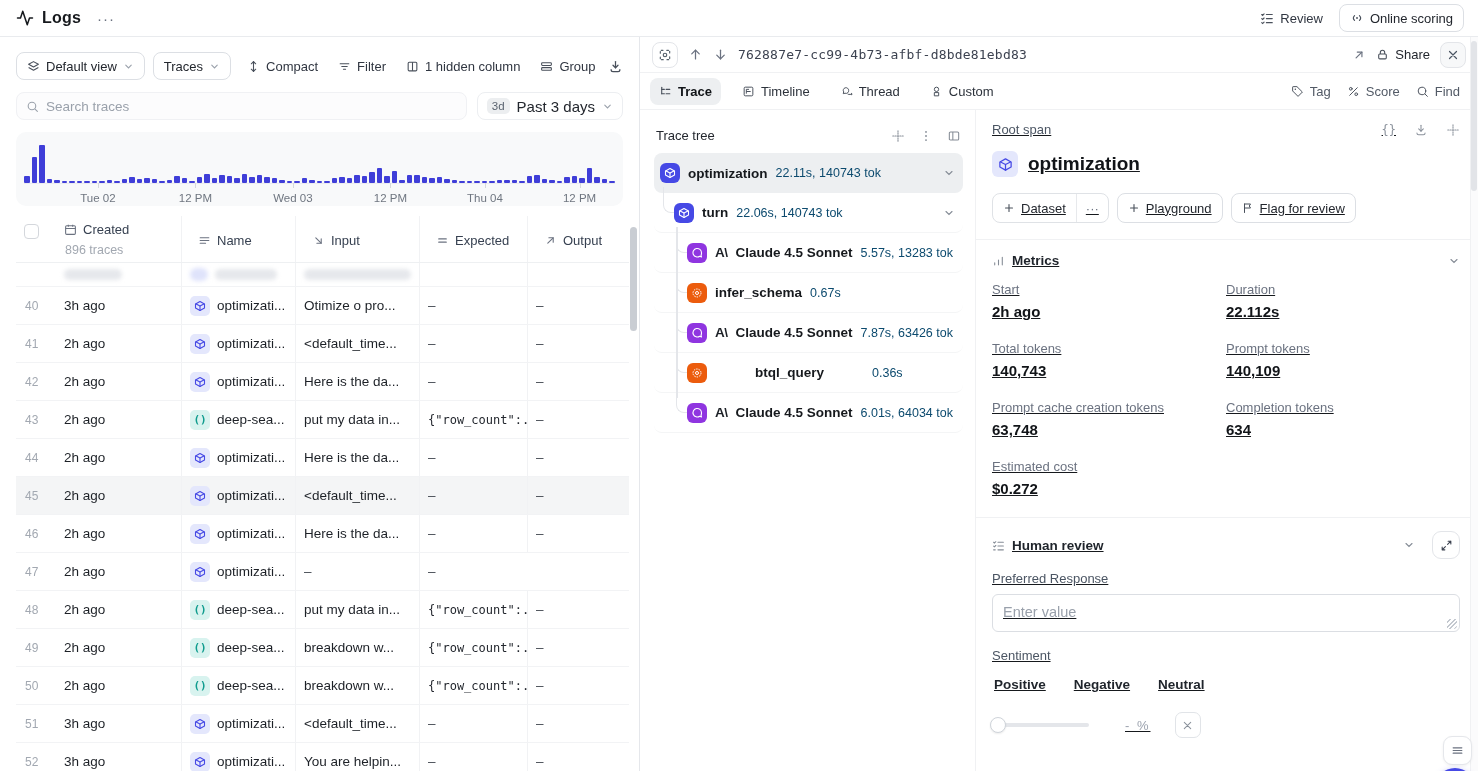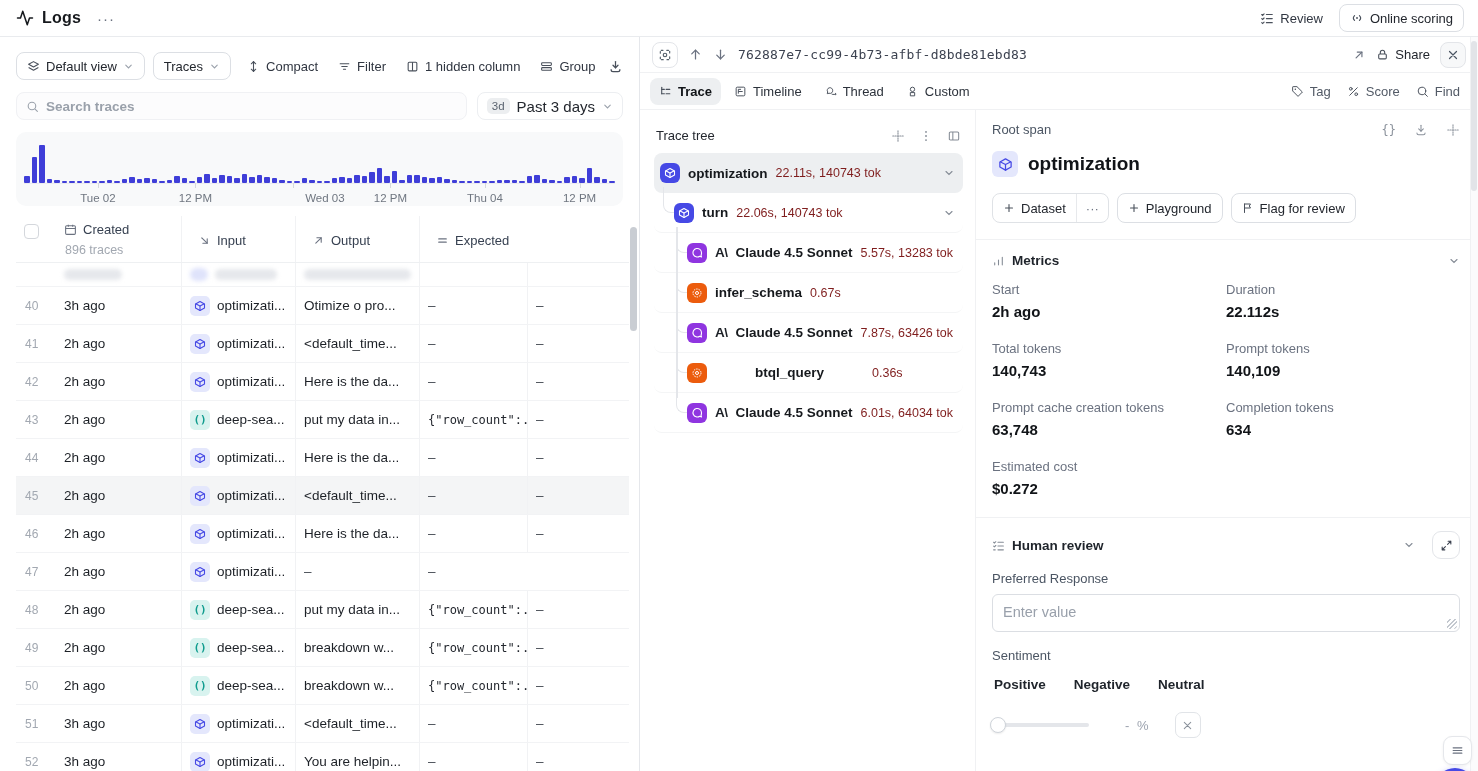--- a/index.html
+++ b/index.html
@@ -28,21 +28,21 @@
   
   .lp-toolbar { display:flex; align-items:center; gap:4px; padding:15px 16px 8px 16px; }
   .lp-toolbar .outline-btn { margin-right:4px; }
   .chev { color:#9aa1ab; }
   .dl-btn { margin-left:auto; color:#303641; }
 
   .lp-search-row { display:flex; align-items:center; gap:10px; padding:4px 16px 0 16px; }
   .search-box { flex:1; height:28px; display:flex; align-items:center; gap:7px; padding:0 9px;
     border:1px solid #f0f1f4; background:#fcfcfd; border-radius:8px; color:#9aa1ab; }
   .search-box input { border:none; outline:none; background:transparent; font-size:13.5px; width:100%;
-    font-family:inherit; color:#16191d;font-weight:bold; }
+    font-family:inherit; color:#16191d; }
   .search-box input::placeholder { color:#9aa1ab; }
   .range-btn { height:28px; display:flex; align-items:center; gap:7px; padding:0 9px;
     border:1px solid #eceef1; border-radius:8px; background:#fff; cursor:pointer; }
   .range-badge { background:#eceef0; color:#5b6470; border-radius:5px; padding:2px 5px; font-size:11.5px; }
   .range-label { font-size:15px; color:#23272e; }
 
   
   .hist { margin:12px 16px 10px 16px; background:#f8f9fa; border-radius:10px; height:74px; position:relative;
     padding:6px 8px 22px 8px; }
   .hist-bars { display:flex; align-items:flex-end; gap:2px; height:100%; border-bottom:1px solid #ececef; }
@@ -104,28 +104,28 @@
     padding-right:8px; cursor:pointer; }
   .tree-row.sel { background:#edeff1; }
   .tree-sep { border-bottom:1px solid #f4f5f6; }
   .nicon { width:20px; height:20px; border-radius:6px; display:flex; align-items:center; justify-content:center;
     color:#fff; flex:none; position:relative; z-index:1; }
   .nicon.span { background:#4649e5; }
   .nicon.llm { background:#8f35e0; }
   .nicon.tool { background:#ec5c0d; }
   .nbrand { font-weight:700; color:#1d2127; font-size:13.5px; letter-spacing:-.5px; }
   .nname { font-weight:600; color:#16191d; font-size:13.5px; }
-  .nmeta { color:#7f1d1d; font-size:12.5px; }
+  .nmeta { color:#0c4a6e; font-size:12.5px; }
   .nchev { margin-left:auto; color:#858c96; }
   .elbow { position:absolute; width:11px; height:26px; border-left:1.5px solid #e4e6ea; border-bottom:1.5px solid #e4e6ea;
     border-bottom-left-radius:8px; top:-6px; }
   .vline { position:absolute; width:1.5px; background:#e4e6ea; top:-6px; bottom:-6px; }
 
   
-  .detail-col { flex:1; padding:12px 18px 0 16px; position:relative; min-width:0; }
+  .detail-col { flex:1; padding:12px 18px 0 16px; position:relative; min-width:0;text-decoration:underline; }
   .dsec-label { color:#4b5563; font-size:13px; display:flex; align-items:center; }
   .dsec-icons { margin-left:auto; display:flex; gap:18px; color:#8a919b; }
   .droot-title { display:flex; align-items:center; gap:10px; margin:14px 0 16px 0; }
   .droot-ic { width:26px; height:26px; border-radius:6px; background:#e4e7fc; color:#4649e5;
     display:flex; align-items:center; justify-content:center; }
   .droot-name { font-size:19px; font-weight:700; color:#111418; }
   .dbtn-row { display:flex; align-items:center; gap:8px; margin-bottom:16px; }
   .split-btn { display:inline-flex; height:30px; border:1px solid #dfe2e6; border-radius:8px; overflow:hidden; background:#fff;}
   .split-main { display:inline-flex; align-items:center; gap:6px; padding:0 10px; cursor:pointer; font-size:13px; color:#23272e;}
   .split-more { display:inline-flex; align-items:center; padding:0 9px; border-left:1px solid #e7e9ec; cursor:pointer; color:#6b7280;}
@@ -369,21 +369,21 @@
           <div class="hist-bar" style="height: 15px;"></div>
           <div class="hist-bar" style="height: 6px;"></div>
           <div class="hist-bar" style="height: 4px;"></div>
           <div class="hist-bar" style="height: 2px;"></div>
         </div>
       <div class="hist-ticks" id="hist-ticks">
           <span class="hist-tick" style="left: 12.5%;">Tue 02</span>
           <span class="hist-mark" style="left: 12.5%;"></span>
           <span class="hist-tick" style="left: 29%;">12 PM</span>
           <span class="hist-mark" style="left: 29%;"></span>
-          <span class="hist-tick" style="left: 45.5%; margin-left: 32px;">Wed 03</span>
+          <span class="hist-tick" style="left: 45.5%;">Wed 03</span>
           <span class="hist-mark" style="left: 45.5%;"></span>
           <span class="hist-tick" style="left: 62%;">12 PM</span>
           <span class="hist-mark" style="left: 62%;"></span>
           <span class="hist-tick" style="left: 78%;">Thu 04</span>
           <span class="hist-mark" style="left: 78%;"></span>
           <span class="hist-tick" style="left: 94%;">12 PM</span>
           <span class="hist-mark" style="left: 94%;"></span>
         </div>
     </div>
 
@@ -400,47 +400,57 @@
                   <path d="M8 3v4M16 3v4M3 10h18"></path>
                 </svg>
               </span>
             <span>Created</span>
             </div>
           <div class="hcount">896 traces</div>
         </div>
         <div class="c">
             <div class="hlab" style="padding-left:8px;">
               <span class="ic">
+          <svg width="13" height="13" viewBox="0 0 24 24" fill="none" stroke="#6b7280" stroke-width="2" stroke-linecap="round">
+                  <path d="M4 7h16M4 12h16M4 17h10"></path>
+                </svg>
+              </span>
+          <span>Name</span>
+            </div>
+          </div>
+        <div class="c">
+            <div class="hlab" style="padding-left:8px;">
+              <span class="ic">
           <svg width="13" height="13" viewBox="0 0 24 24" fill="none" stroke="#6b7280" stroke-width="2" stroke-linecap="round" stroke-linejoin="round">
                   <path d="M7 7l10 10"></path>
                   <polyline points="17 9 17 17 9 17"></polyline>
                 </svg>
               </span>
           <span>Input</span>
+            </div>
+          </div>
+        <div class="c">
+            <div class="hlab" style="padding-left:8px;">
+              <span class="ic">
+          <svg width="13" height="13" viewBox="0 0 24 24" fill="none" stroke="#6b7280" stroke-width="2" stroke-linecap="round">
+                  <path d="M5 9h14M5 15h14"></path>
+                </svg>
+              </span>
+          <span>Expected</span>
             </div>
           </div>
         <div class="c">
             <div class="hlab" style="padding-left:8px;">
               <span class="ic">
           <svg width="13" height="13" viewBox="0 0 24 24" fill="none" stroke="#6b7280" stroke-width="2" stroke-linecap="round" stroke-linejoin="round">
                   <path d="M7 17L17 7"></path>
                   <polyline points="9 7 17 7 17 15"></polyline>
                 </svg>
               </span>
           <span>Output</span>
-            </div>
-          </div>
-        <div class="c">
-            <div class="hlab" style="padding-left:8px;">
-              <span class="ic">
-          <svg width="13" height="13" viewBox="0 0 24 24" fill="none" stroke="#6b7280" stroke-width="2" stroke-linecap="round">
-                  <path d="M5 9h14M5 15h14"></path>
-                </svg>
-              </span>
-          <span>Expected</span>
             </div>
           </div>
       </div>
 
       <div class="tgrid skel">
         <div class="c cnum"></div>
         <div class="c ccell">
             <span class="pill" style="width:58px;height:11px;background:#e6e8ec;"></span>
           </div>
         <div class="c ccell">
@@ -746,21 +756,21 @@
         <span>Share</span>
       </span>
       <span class="close-btn">
         <svg width="12" height="12" viewBox="0 0 24 24" fill="none" stroke="currentColor" stroke-width="2.4" stroke-linecap="round">
             <path d="M5 5l14 14M19 5L5 19"></path>
           </svg>
       </span>
     </div>
 
     <div class="tabs-row">
-      <span id="tabs-left" style="display:flex;align-items:center;gap:4px;">
+      <span id="tabs-left" style="display:flex;align-items:center;gap:12px;">
           <span class="tab active">
             <span class="ic">
               <svg width="13" height="13" viewBox="0 0 24 24" fill="none" stroke="currentColor" stroke-width="2" stroke-linecap="round">
                 <path d="M5 4v12"></path>
                 <path d="M5 8h5M5 16h5"></path>
                 <path d="M13 8h7M13 16h7"></path>
               </svg>
             </span>
             <span>Trace</span>
           </span>

